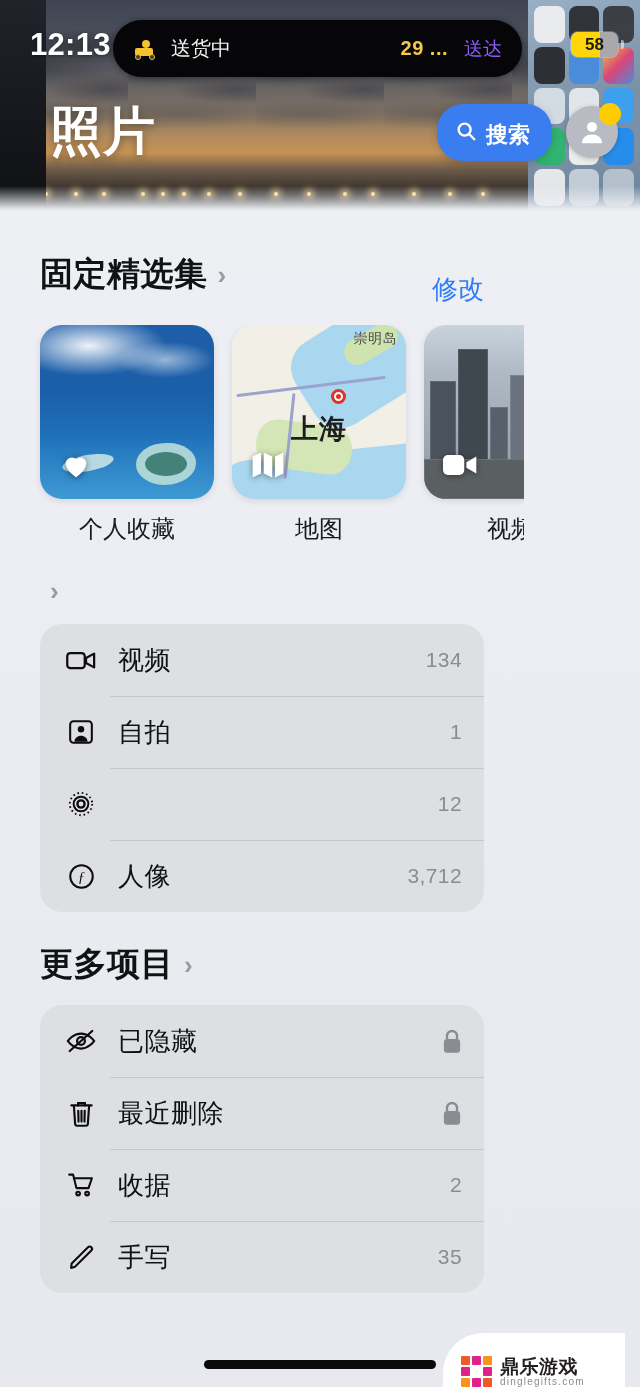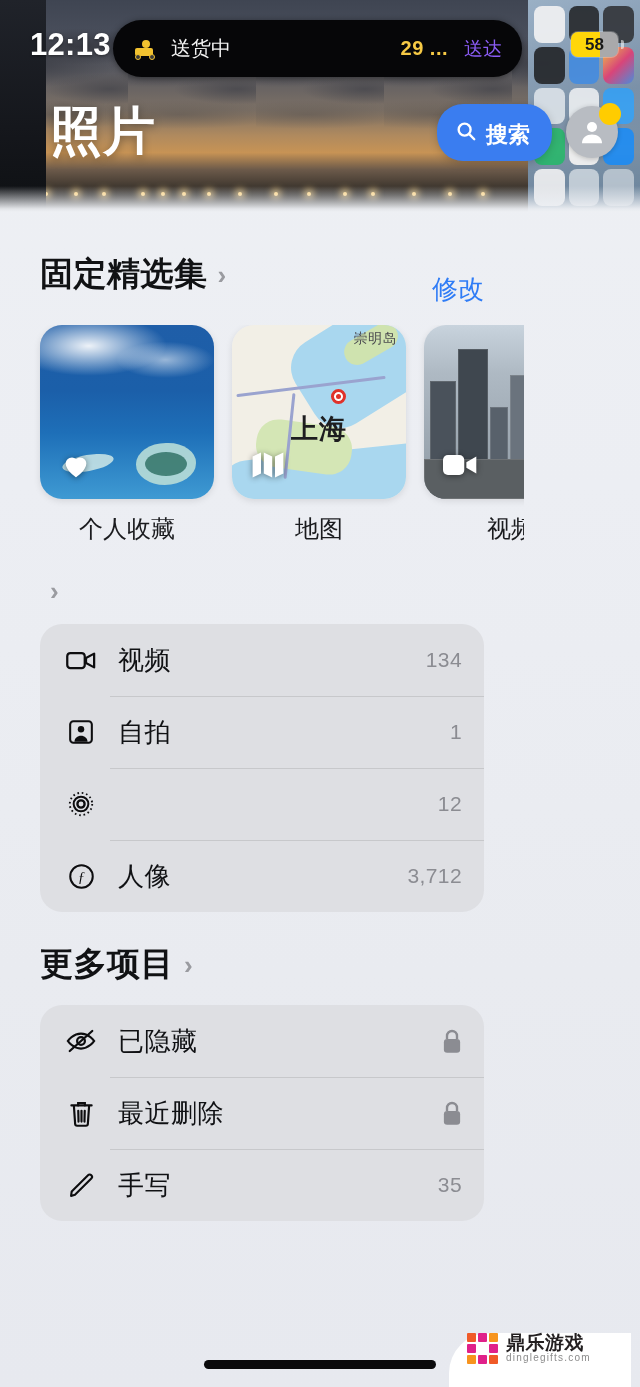--- a/index.html
+++ b/index.html
@@ -281,24 +281,24 @@
     margin-left:auto; font-size:21px; color:#8b8c92; letter-spacing:.4px;
   }
   .lock { margin-left:auto; color:#8b8c92; display:flex; align-items:center; }
 
   
   .home-indicator {
     position:absolute; left:50%; bottom:18px; transform:translateX(-50%);
     width:232px; height:9px; border-radius:5px; background:#0a0a0c;
   }
   .watermark {
-    position:absolute; right:9px; bottom:0;
+    position:absolute; right:15px; bottom:0;
     width:182px; height:54px;
     background:#ffffff; border-top-left-radius:40px;
-    display:flex; align-items:flex-start; gap:8px; padding-left:18px;margin-top:20px;
+    display:flex; align-items:flex-end; gap:8px; padding-left:18px;margin-top:20px;
   }
   .wm-logo { display:grid; grid-template-columns:repeat(3,9px); grid-template-rows:repeat(3,9px); gap:2px; }
   .wm-logo i { display:block; width:9px; height:9px; border-radius:1px; }
   .wm-text { display:flex; flex-direction:column; line-height:1.05; }
   .wm-title { font-size:19px; font-weight:800; color:#231f20; letter-spacing:.5px; }
   .wm-sub { font-size:10px; color:#8b8b8b; letter-spacing:1.2px; }
 </style>
 </head>
 <body>
 
@@ -595,20 +595,31 @@
         </span>
         <span class="row-label">最近删除</span>
         <span class="lock">
           <svg width="20" height="25" viewBox="0 0 16 20" fill="#8b8c92">
             <rect x="1.5" y="8" width="13" height="11" rx="2.6"></rect>
             <path d="M4 8V5.6a4 4 0 0 1 8 0V8" fill="none" stroke="#8b8c92" stroke-width="1.9"></path>
           </svg>
         </span>
       </div>
 
+      <div class="row">
+        <span class="row-icon">
+          <svg width="29" height="26" viewBox="0 0 22 20" fill="none" stroke="#0d0d0f" stroke-width="1.6" stroke-linecap="round" stroke-linejoin="round">
+            <path d="M1.5 2h3l2.6 10.4h9.3L19 4.8H6"></path>
+            <circle cx="8.4" cy="16.6" r="1.4"></circle>
+              <circle cx="15.3" cy="16.6" r="1.4"></circle>
+          </svg>
+        </span>
+        <span class="row-label">收据</span>
+        <span class="row-value">2</span>
+      </div>
 
       <div class="row">
         <span class="row-icon">
           <svg width="27" height="27" viewBox="0 0 22 22" fill="none" stroke="#0d0d0f" stroke-width="1.7" stroke-linecap="round" stroke-linejoin="round">
             <path d="M2.5 19.5l3.2-.9L19 5.3a1.9 1.9 0 0 0-2.7-2.7L3 15.9z"></path>
           </svg>
         </span>
         <span class="row-label">手写</span>
         <span class="row-value">35</span>
       </div>

